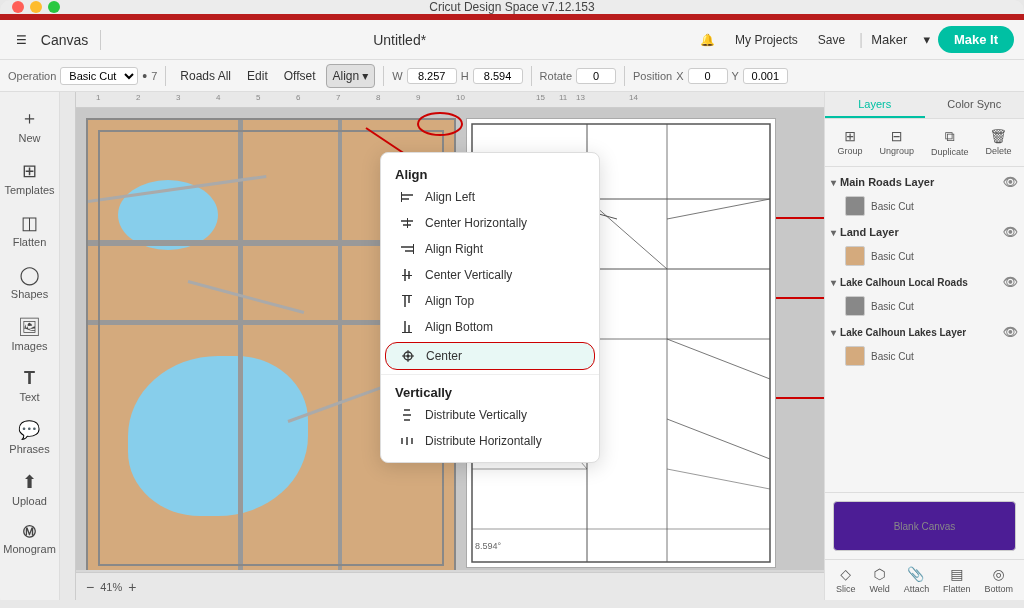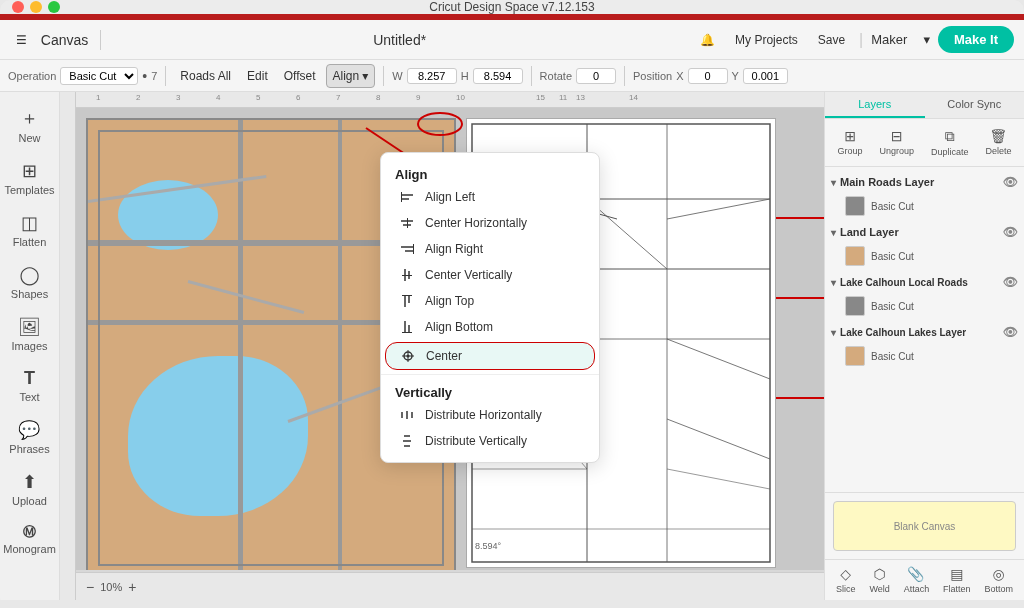--- a/index.html
+++ b/index.html
@@ -303,21 +303,21 @@
 
     .blank-canvas-area {
       padding: 8px;
       border-top: 1px solid #ddd;
     }
     .blank-canvas-box {
       width: 100%;
       height: 50px;
       border: 1px solid #ccc;
       border-radius: 4px;
-      background: #fef9c3;
+      background: #4c1d95;
       display: flex;
       align-items: center;
       justify-content: center;
       font-size: 10px;
       color: #888;
       cursor: pointer;
     }
 
     .bottom-actions {
       display: flex;
@@ -586,21 +586,21 @@
         <polygon points="758,286 766,290 758,294" fill="#cc0000"></polygon>
 
         <ellipse cx="405" cy="237" rx="55" ry="13" fill="none" stroke="#cc0000" stroke-width="2"></ellipse>
 
         <ellipse cx="364" cy="16" rx="22" ry="11" fill="none" stroke="#cc0000" stroke-width="2"></ellipse>
       </svg>
     </div>
 
     <div class="bottom-bar">
       <span style="cursor:pointer; font-size:14px;">−</span>
-      <span style="font-size:11px;">10%</span>
+      <span style="font-size:11px;">41%</span>
       <span style="cursor:pointer; font-size:14px;">+</span>
     </div>
 
     <div class="dropdown-overlay">
       <div class="dropdown-section-title">Align</div>
 
       <div class="dropdown-item">
         <div class="dropdown-item-icon">
           <svg width="14" height="14" viewBox="0 0 14 14">
               <rect x="1" y="4" width="12" height="2" fill="#666"></rect>
@@ -678,37 +678,37 @@
         <span style="font-weight:500;">Center</span>
       </div>
 
       <div class="dropdown-divider"></div>
 
       <div class="dropdown-section-title">Vertically</div>
 
       <div class="dropdown-item">
         <div class="dropdown-item-icon">
           <svg width="14" height="14" viewBox="0 0 14 14">
+            <rect x="4" y="1" width="6" height="2" fill="#666"></rect>
+            <rect x="3" y="6" width="8" height="2" fill="#666"></rect>
+            <rect x="4" y="11" width="6" height="2" fill="#666"></rect>
+          </svg>
+        </div>
+        <span>Distribute Vertically</span>
+      </div>
+
+      <div class="dropdown-item">
+        <div class="dropdown-item-icon">
+          <svg width="14" height="14" viewBox="0 0 14 14">
             <rect x="1" y="4" width="2" height="6" fill="#666"></rect>
             <rect x="6" y="3" width="2" height="8" fill="#666"></rect>
             <rect x="11" y="4" width="2" height="6" fill="#666"></rect>
           </svg>
         </div>
         <span>Distribute Horizontally</span>
-      </div>
-
-      <div class="dropdown-item">
-        <div class="dropdown-item-icon">
-          <svg width="14" height="14" viewBox="0 0 14 14">
-            <rect x="4" y="1" width="6" height="2" fill="#666"></rect>
-            <rect x="3" y="6" width="8" height="2" fill="#666"></rect>
-            <rect x="4" y="11" width="6" height="2" fill="#666"></rect>
-          </svg>
-        </div>
-        <span>Distribute Vertically</span>
       </div>
     </div>
   </div>
 
   <div class="right-panel">
 
     <div class="right-panel-tabs">
       <div class="right-tab active">
         <span>Layers</span>
       </div>

